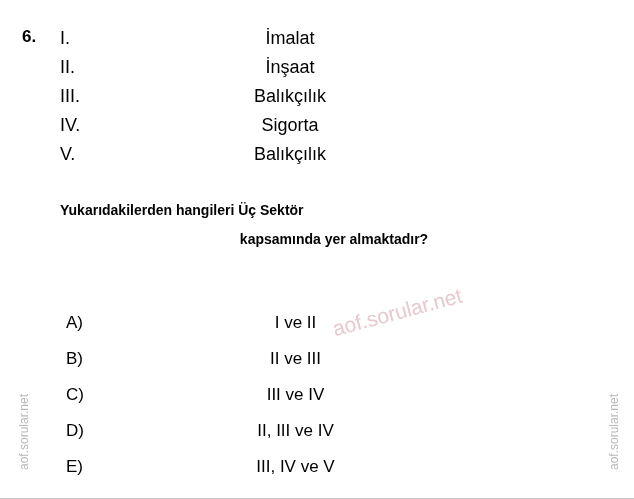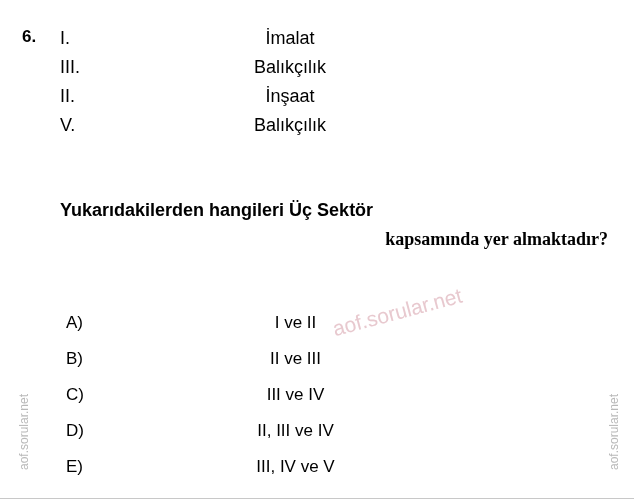--- a/index.html
+++ b/index.html
@@ -67,29 +67,28 @@
     flex: 1 1 auto;
     text-align: center;
   }
 
   
   .stem {
     position: absolute;
     left: 60px;
     top: 196px;
     width: 548px;
-    font-size: 18px;
+    font-size: 14px;
     font-weight: bold;
     line-height: 29px;
     text-align: justify;
     text-justify: inter-word;
   }
   .stem .last-line {
-    text-align: right;
-    font-family: Liberation Serif, serif;
+    text-align: center;
   }
 
   
   .options {
     position: absolute;
     left: 66px;
     top: 305px;
     width: 420px;
   }
   .option {
@@ -156,26 +155,30 @@
 <div class="page">
 
   <div class="q-number">6.</div>
 
   <div class="roman-list">
     <div class="roman-item">
       <span class="roman-num">I.</span>
       <span class="roman-text">İmalat</span>
     </div>
     <div class="roman-item">
+      <span class="roman-num">II.</span>
+      <span class="roman-text">İnşaat</span>
+    </div>
+    <div class="roman-item">
       <span class="roman-num">III.</span>
       <span class="roman-text">Balıkçılık</span>
     </div>
     <div class="roman-item">
-      <span class="roman-num">II.</span>
-      <span class="roman-text">İnşaat</span>
+      <span class="roman-num">IV.</span>
+      <span class="roman-text">Sigorta</span>
     </div>
     <div class="roman-item">
       <span class="roman-num">V.</span>
       <span class="roman-text">Balıkçılık</span>
     </div>
   </div>
 
   <div class="stem">
     <div>Yukarıdakilerden hangileri Üç Sektör</div>
     <div class="last-line">kapsamında yer almaktadır?</div>

